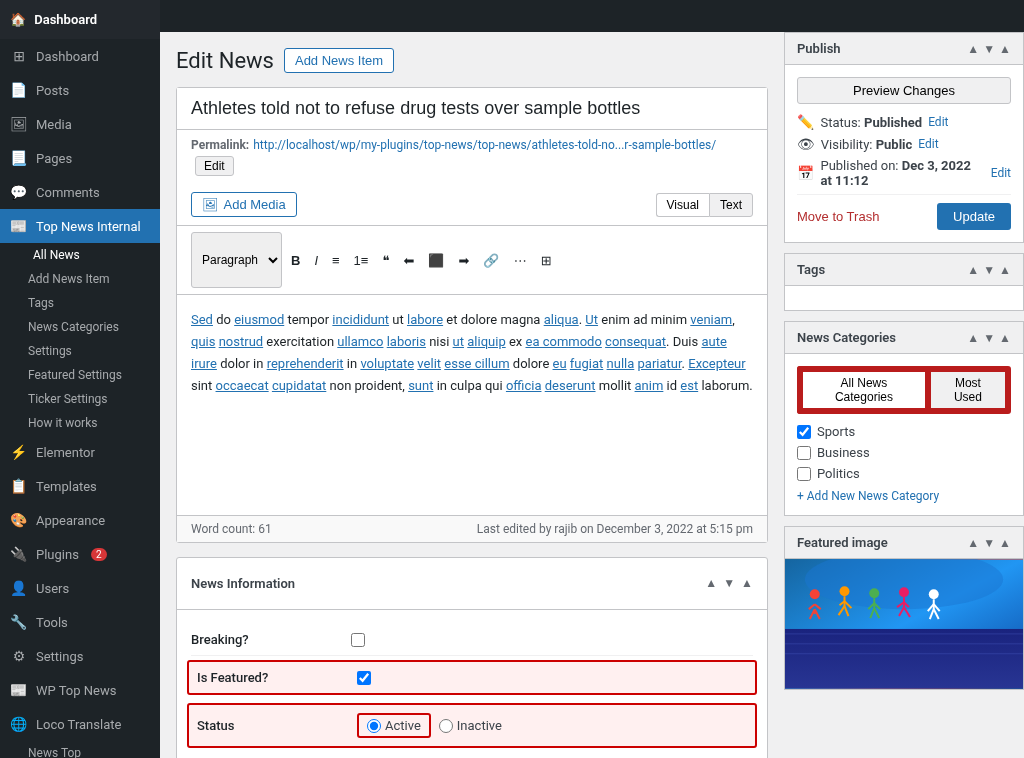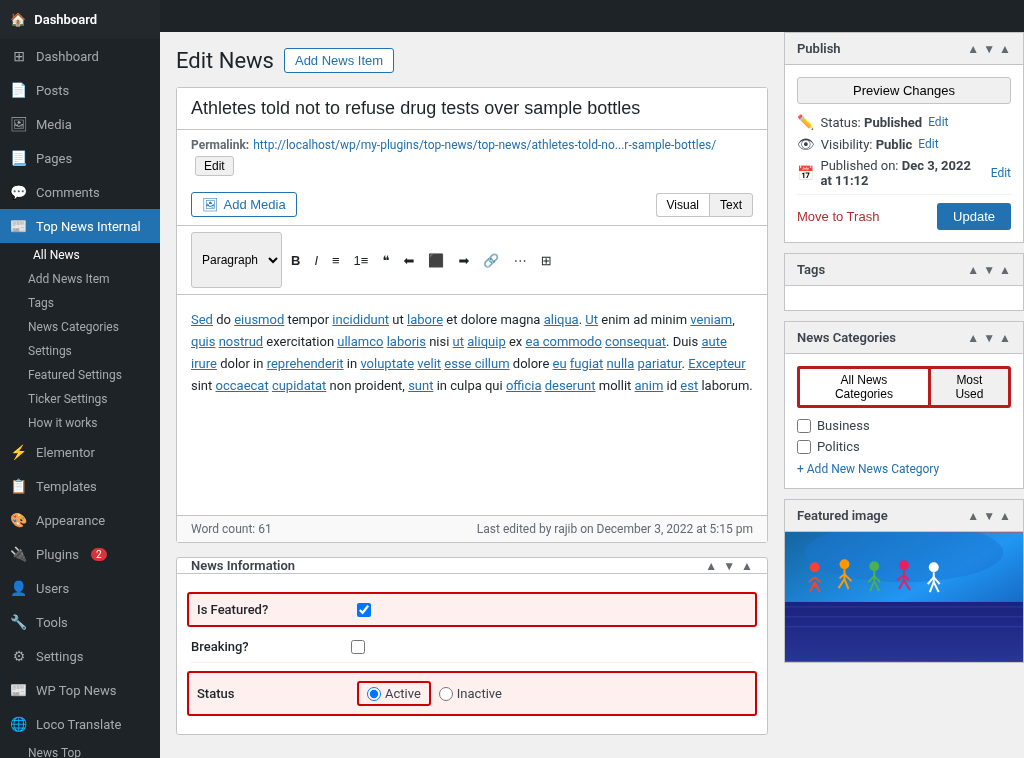--- a/index.html
+++ b/index.html
@@ -51,21 +51,21 @@
 
     
     .editor-content { padding: 14px; min-height: 220px; line-height: 1.7; color: #1d2327; }
     .editor-content p { margin-bottom: 1px; }
     .editor-content u { text-decoration: underline; color: #2271b1; }
 
     .word-count-bar { padding: 6px 14px; border-top: 1px solid #c3c4c7; display: flex; justify-content: space-between; font-size: 12px; color: #646970; background: #f9f9f9; }
 
     
     .meta-box { background: #fff; border: 1px solid #c3c4c7; border-radius: 3px; margin-bottom: 14px; }
-    .meta-box-header { padding: 0 14px; border-bottom: 1px solid #c3c4c7; display: flex; align-items: center; justify-content: space-between; font-weight: 600; font-size: 13px; }
+    .meta-box-header { padding: 18px 14px; border-bottom: 1px solid #c3c4c7; display: flex; align-items: flex-start; justify-content: space-between; font-weight: 600; font-size: 13px; }
     .meta-box-header .controls { display: flex; gap: 6px; }
     .ctrl-btn { background: none; border: none; cursor: pointer; color: #646970; font-size: 12px; }
     .meta-box-body { padding: 14px; }
     .meta-row { display: flex; align-items: center; padding: 8px 0; border-bottom: 1px solid #f0f0f1; }
     .meta-row:last-child { border-bottom: none; }
     .meta-row.highlighted { background: #fff0f0; border: 2px solid #cc0000; padding: 8px; margin: 4px -4px; border-radius: 3px; }
     .meta-label { width: 160px; font-weight: 500; color: #1d2327; }
     .meta-value { display: flex; align-items: center; gap: 8px; }
 
     
@@ -79,21 +79,21 @@
     .edit-link { color: #2271b1; text-decoration: none; font-size: 12px; }
     .btn-move-trash { color: #b32d2e; background: none; border: none; cursor: pointer; font-size: 13px; padding: 0; }
     .btn-update { background: #2271b1; color: #fff; border: none; padding: 6px 16px; border-radius: 3px; cursor: pointer; font-size: 13px; float: right; }
     .publish-actions { display: flex; align-items: center; justify-content: space-between; padding-top: 8px; border-top: 1px solid #f0f0f1; }
 
     
     .tags-empty { min-height: 20px; }
 
     
     .cat-tabs { display: flex; gap: 0; margin-bottom: 10px; }
-    .cat-tab { padding: 4px 10px; border: 3px solid #b91c1c; background: #f0f0f1; cursor: pointer; font-size: 12px; }
+    .cat-tab { padding: 4px 10px; border: 6px solid #b91c1c; background: #f0f0f1; cursor: pointer; font-size: 12px; }
     .cat-tab:first-child { border-right: none; border-radius: 3px 0 0 3px; }
     .cat-tab:last-child { border-radius: 0 3px 3px 0; }
     .cat-tab.active { background: #fff; }
     .cat-item { display: flex; align-items: center; gap: 6px; margin-bottom: 6px; font-size: 13px; }
     .add-cat-link { color: #2271b1; text-decoration: none; font-size: 12px; display: block; margin-top: 8px; }
 
     
     .featured-img { width: 100%; height: 130px; background: linear-gradient(135deg, #1a6b9a 0%, #2980b9 30%, #e74c3c 60%, #c0392b 80%, #1a6b9a 100%); display: flex; align-items: center; justify-content: center; overflow: hidden; position: relative; }
 
     
@@ -267,30 +267,30 @@
       <div class="meta-box">
         <div class="meta-box-header">
           <span>News Information</span>
           <div class="controls">
             <button class="ctrl-btn">▲</button>
             <button class="ctrl-btn">▼</button>
             <button class="ctrl-btn">▲</button>
           </div>
         </div>
         <div class="meta-box-body">
+          <div class="meta-row">
+            <div class="meta-label">Breaking?</div>
+            <div class="meta-value">
+              <input type="checkbox" style="">
+            </div>
+          </div>
           <div class="meta-row highlighted">
             <div class="meta-label">Is Featured?</div>
             <div class="meta-value">
               <input type="checkbox" checked="" style="">
-            </div>
-          </div>
-          <div class="meta-row">
-            <div class="meta-label">Breaking?</div>
-            <div class="meta-value">
-              <input type="checkbox" style="">
             </div>
           </div>
           <div class="meta-row highlighted" style="margin-top:8px; background:#fff0f0; border:2px solid #cc0000; padding:8px; border-radius:3px;">
             <div class="meta-label">Status</div>
             <div class="meta-value">
               <label style="display:flex;align-items:center;gap:4px; border:2px solid #cc0000; padding:3px 8px; border-radius:3px;">
                 <input type="radio" name="status" checked="" style="">
                 <span>Active</span>
               </label>
               <label style="display:flex;align-items:center;gap:4px;">
@@ -365,20 +365,24 @@
           <div class="hcontrols">
             <button class="ctrl-btn">▲</button>
             <button class="ctrl-btn">▼</button>
             <button class="ctrl-btn">▲</button>
           </div>
         </div>
         <div class="rp-body">
           <div class="cat-tabs">
             <button class="cat-tab active">All News Categories</button>
             <button class="cat-tab">Most Used</button>
+          </div>
+          <div class="cat-item">
+            <input type="checkbox" checked="" style="">
+            <span>Sports</span>
           </div>
           <div class="cat-item">
             <input type="checkbox" style="">
             <span>Business</span>
           </div>
           <div class="cat-item">
             <input type="checkbox" style="">
             <span>Politics</span>
           </div>
           <a href="#" class="add-cat-link">+ Add New News Category</a>

